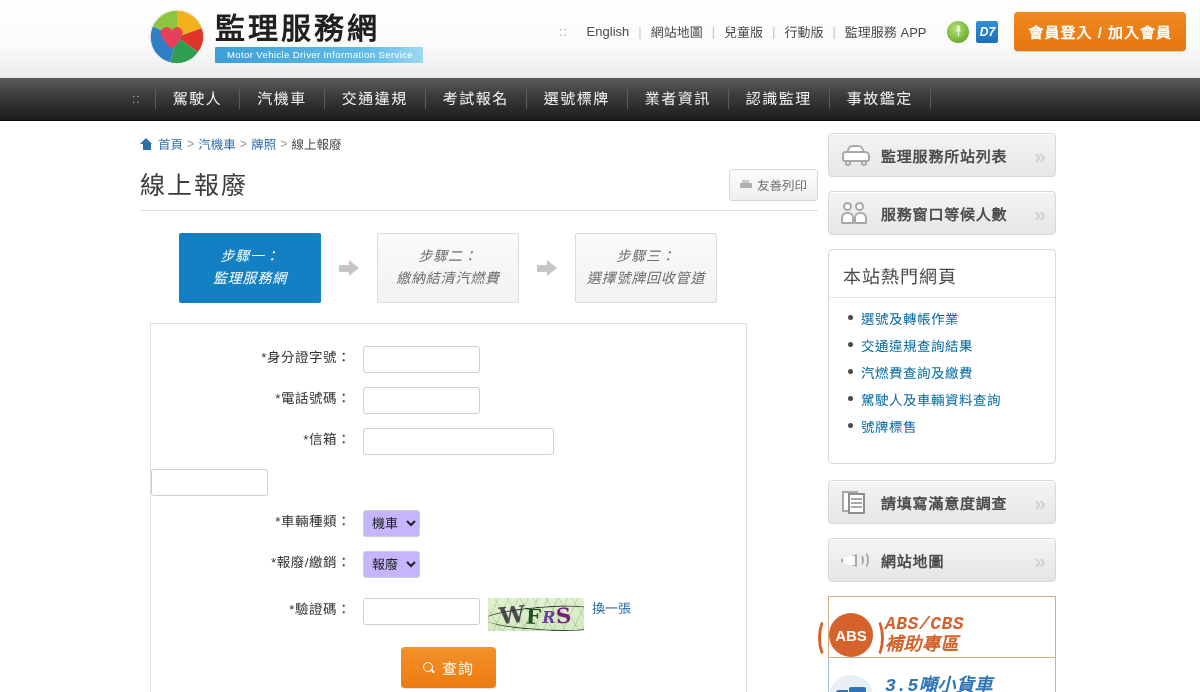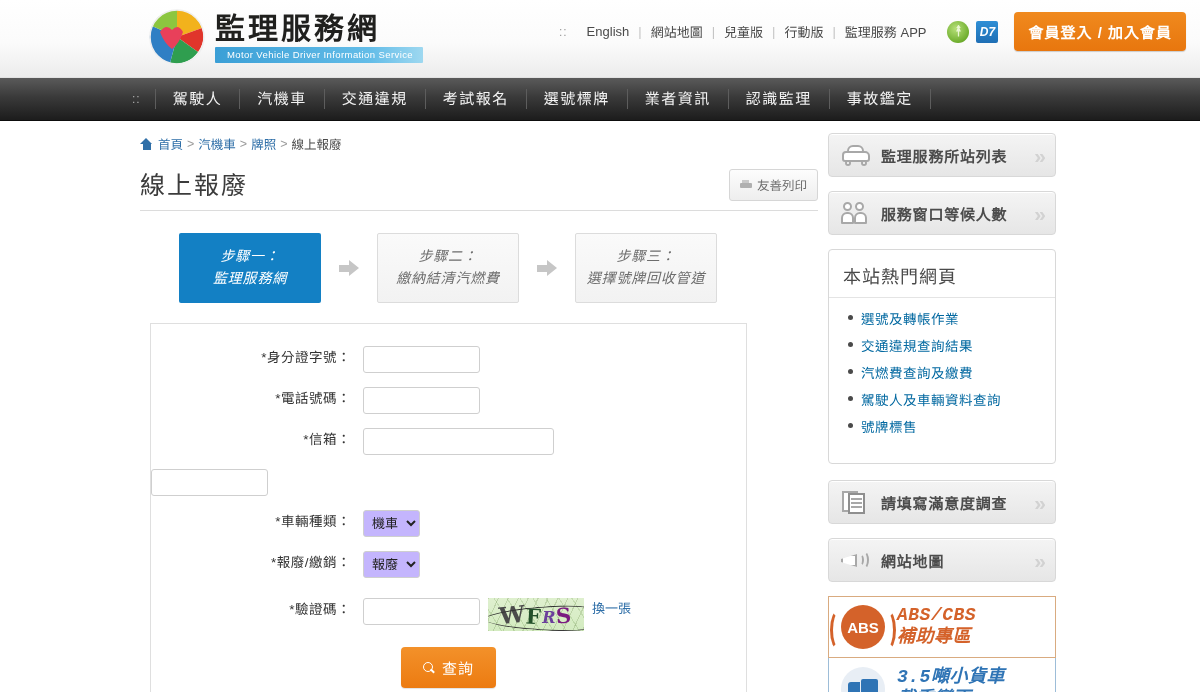--- a/index.html
+++ b/index.html
@@ -344,22 +344,22 @@
   .hot-list li::before {
     content:""; position:absolute; left:-13px; top:7px;
     width:5px; height:5px; background:#4a4a4a; border-radius:50%;
   }
   .hot-list a {
     color: #0369a1; font-size: 13.5px; text-decoration: none; letter-spacing: .5px;
   }
 
   
   .banner {
-    width: 228px; height: 62px; display: flex; align-items: center;
-    padding-left: 12px; gap: 12px; cursor: pointer; background: #fff;
+    width: 228px; height: 62px; display: flex; align-items: flex-end;
+    gap: 12px; cursor: pointer; background: #fff;
   }
   .banner-abs { border: 1px solid #d9ab80; }
   .banner-truck { border: 1px solid #9dbdd8; border-top: none; }
   .bn-text {
     font-family: Liberation Mono, monospace;
     font-style: italic; font-weight: bold; font-size: 18px;
     line-height: 1.2; letter-spacing: .5px;
   }
   .banner-abs .bn-text { color: #d4622a; }
   .banner-truck .bn-text { color: #2f74b5; }

